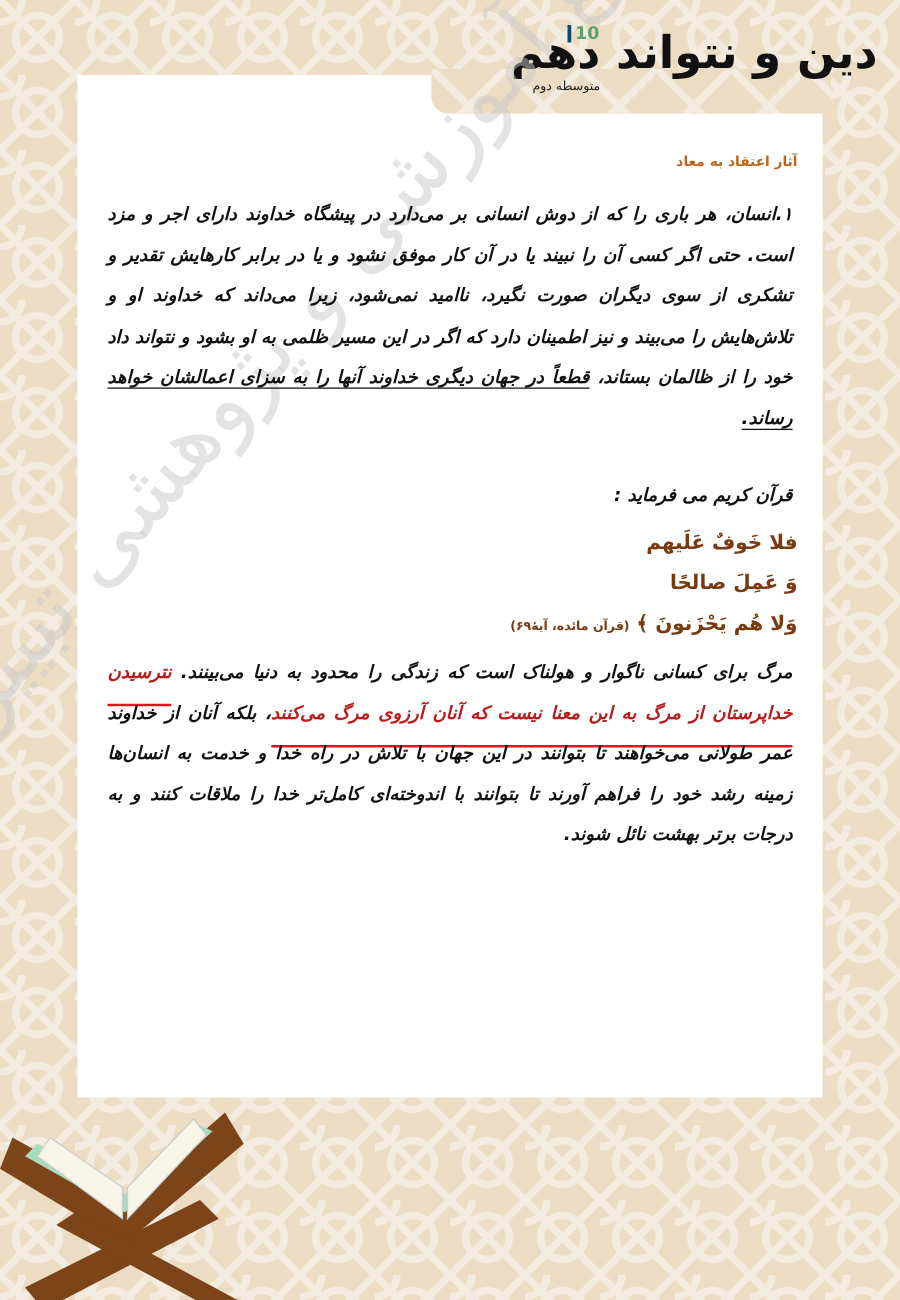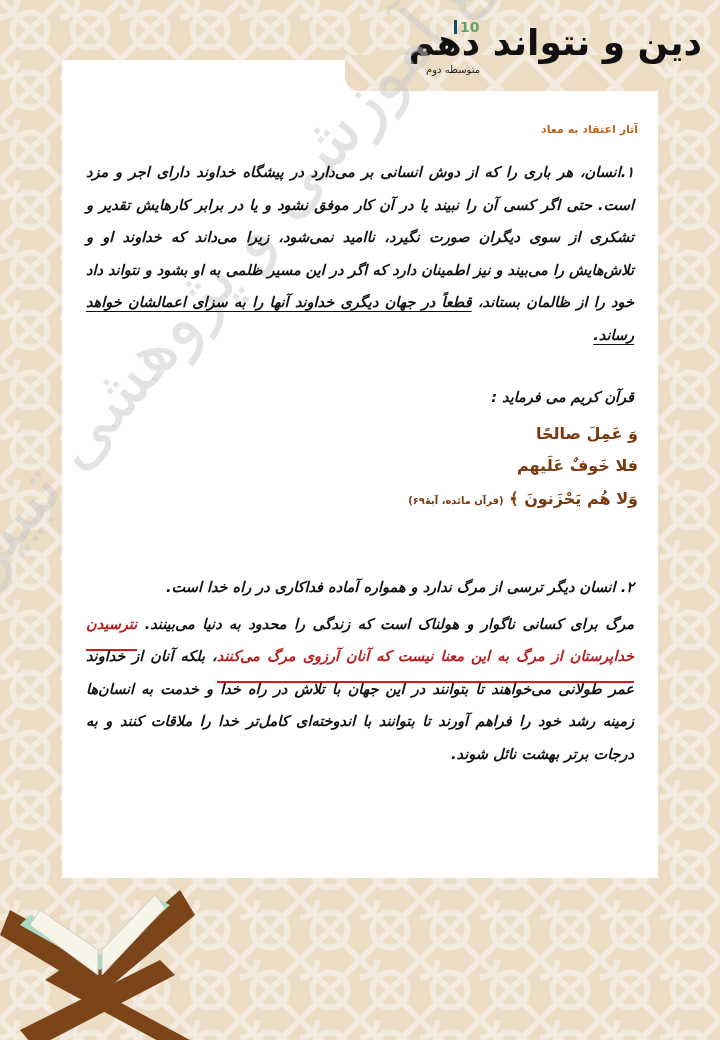--- a/index.html
+++ b/index.html
@@ -76,27 +76,26 @@
 </div>
 
 <div class="watermark">مجتمع آموزشی و پژوهشی تبیین</div>
 
 <div class="content">
   <div class="section-title">آثار اعتقاد به معاد</div>
   <p>
     <span>۱.انسان، هر باری را که از دوش انسانی بر می‌دارد در پیشگاه خداوند دارای اجر و مزد است. حتی اگر کسی آن را نبیند یا در آن کار موفق نشود و یا در برابر کارهایش تقدیر و تشکری از سوی دیگران صورت نگیرد، ناامید نمی‌شود، زیرا می‌داند که خداوند او و تلاش‌هایش را می‌بیند و نیز اطمینان دارد که اگر در این مسیر ظلمی به او بشود و نتواند داد خود را از ظالمان بستاند، </span><span class="underline">قطعاً در جهان دیگری خداوند آنها را به سزای اعمالشان خواهد رساند.</span>
   </p>
   <p class="quran-intro">قرآن کریم می فرماید :</p>
+  <div class="verse">فلا خَوفٌ عَلَیهم</div>
   <div class="verse">وَ عَمِلَ صالحًا</div>
-  <div class="verse">فلا خَوفٌ عَلَیهم</div>
   <div class="verse">
     <span>وَلا هُم یَحْزَنونَ ﴾</span>
     <span class="verse-ref">(قرآن مائده، آیۀ۶۹)</span>
   </div>
-  <p class="p2-title">۲. انسان دیگر ترسی از مرگ ندارد و همواره آماده فداکاری در راه خدا است.</p>
   <p>
     <span>مرگ برای کسانی ناگوار و هولناک است که زندگی را محدود به دنیا می‌بینند. </span><span class="red-underline">نترسیدن خداپرستان از مرگ به این معنا نیست که آنان آرزوی مرگ می‌کنند</span><span>، بلکه آنان از خداوند عمر طولانی می‌خواهند تا بتوانند در این جهان با تلاش در راه خدا و خدمت به انسان‌ها زمینه رشد خود را فراهم آورند تا بتوانند با اندوخته‌ای کامل‌تر خدا را ملاقات کنند و به درجات برتر بهشت نائل شوند.</span>
   </p>
 </div>
 
 <svg class="quran-stand" viewBox="0 0 200 170">
   <polygon points="10,30 100,80 180,10 195,35 100,115 0,55" fill="#7b4519"></polygon>
   <polygon points="20,45 100,90 170,25 160,20 100,75 30,35" fill="#a8dcc0"></polygon>
   <polygon points="40,30 98,70 98,95 30,45" fill="#f7f5e8" stroke="#ccc" stroke-width="1"></polygon>
   <polygon points="102,70 155,15 165,28 102,95" fill="#f7f5e8" stroke="#ccc" stroke-width="1"></polygon>

